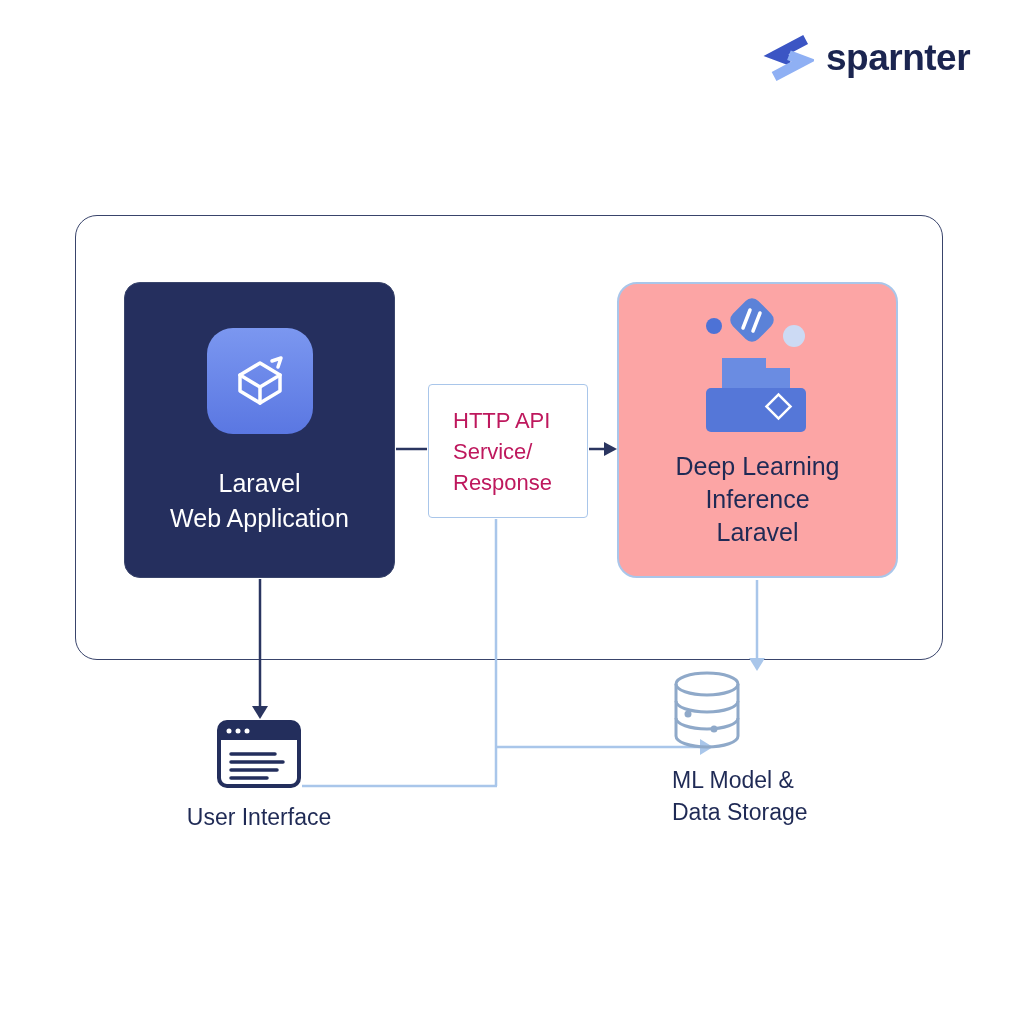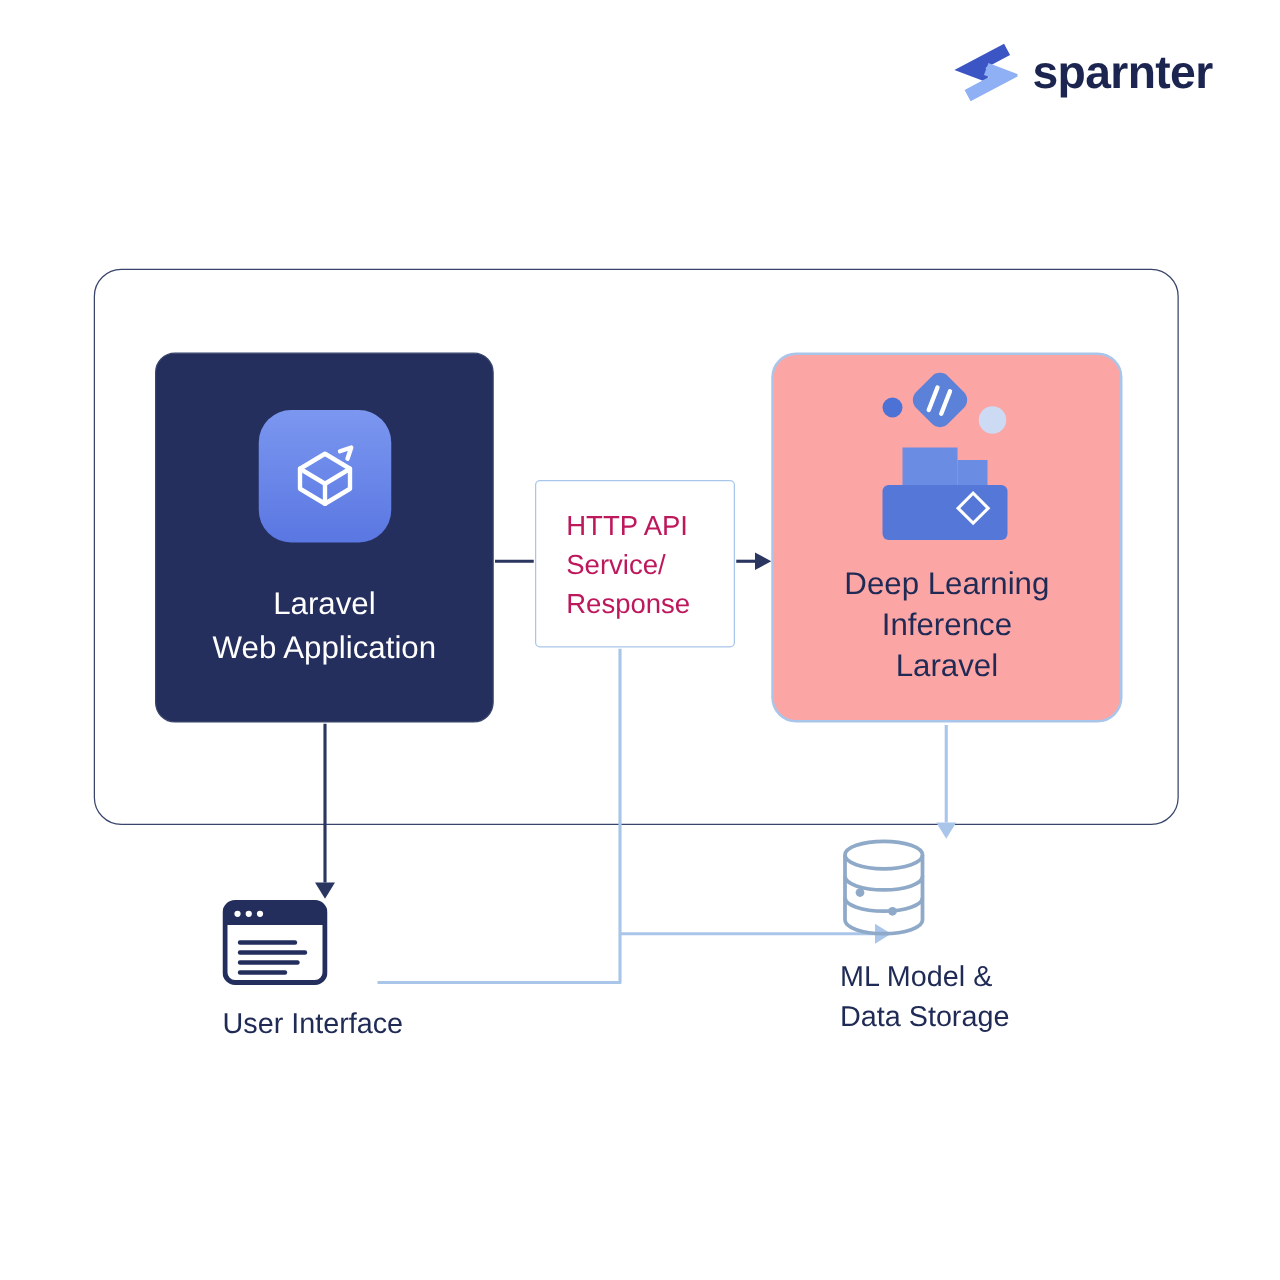--- a/index.html
+++ b/index.html
@@ -84,20 +84,21 @@
   }
   .inference-box svg.dl-icon { margin-top: 12px; }
   .inference-label {
     margin-top: 0px;
     font-size: 25px; line-height: 33px; color: #1f2a55;
   }
   
   .ui-node {
     position: absolute;
     left: 178px; top: 720px; width: 162px;
+    text-align: center;
   }
   .ui-node .label {
     margin-top: 12px;
     font-size: 23px; color: #1f2a55;
   }
   
   .storage-node {
     position: absolute;
     left: 672px; top: 670px; width: 172px;
   }

